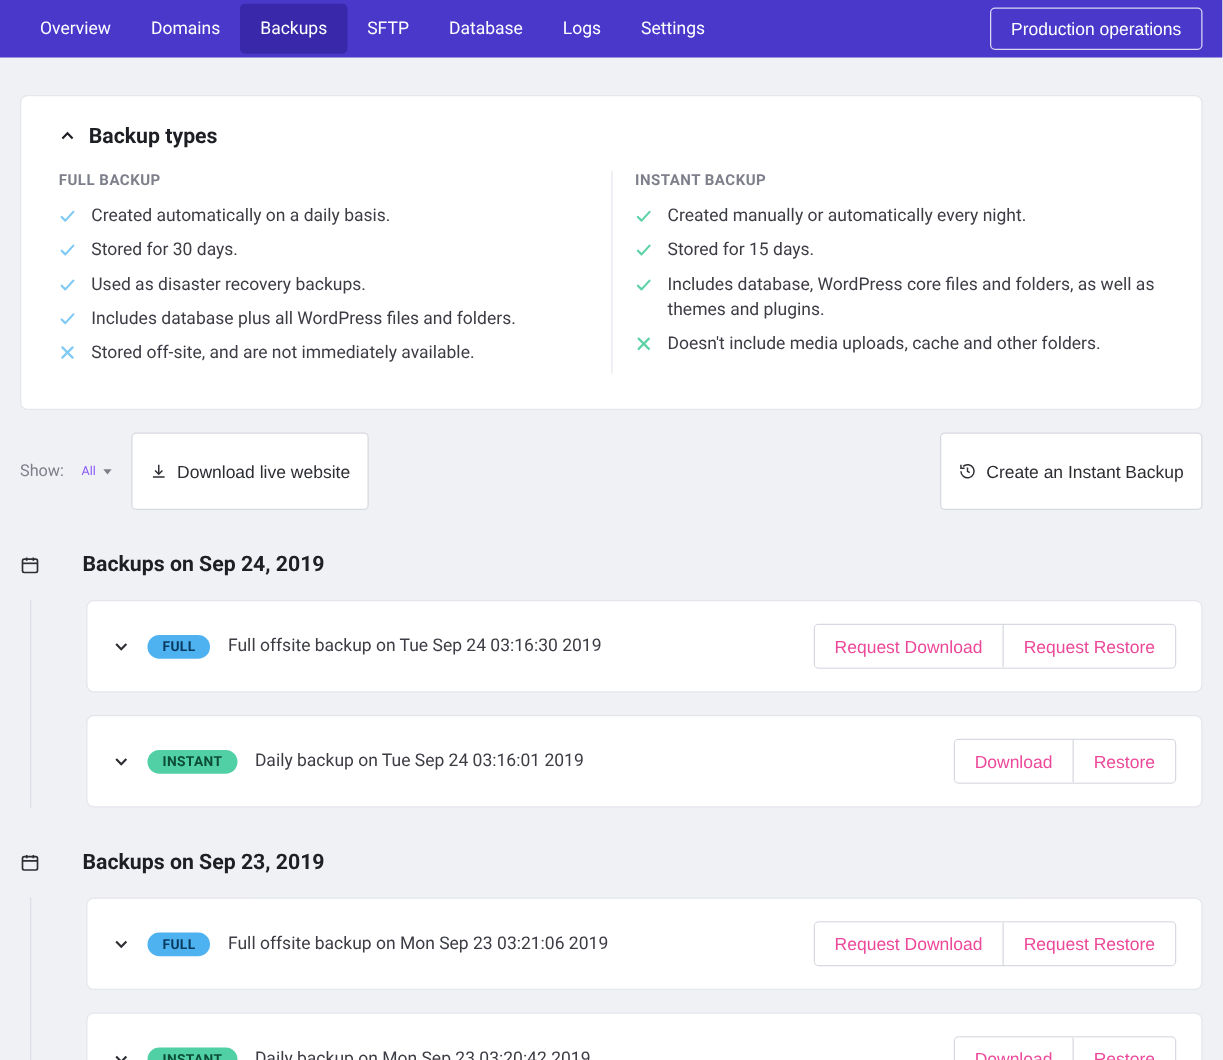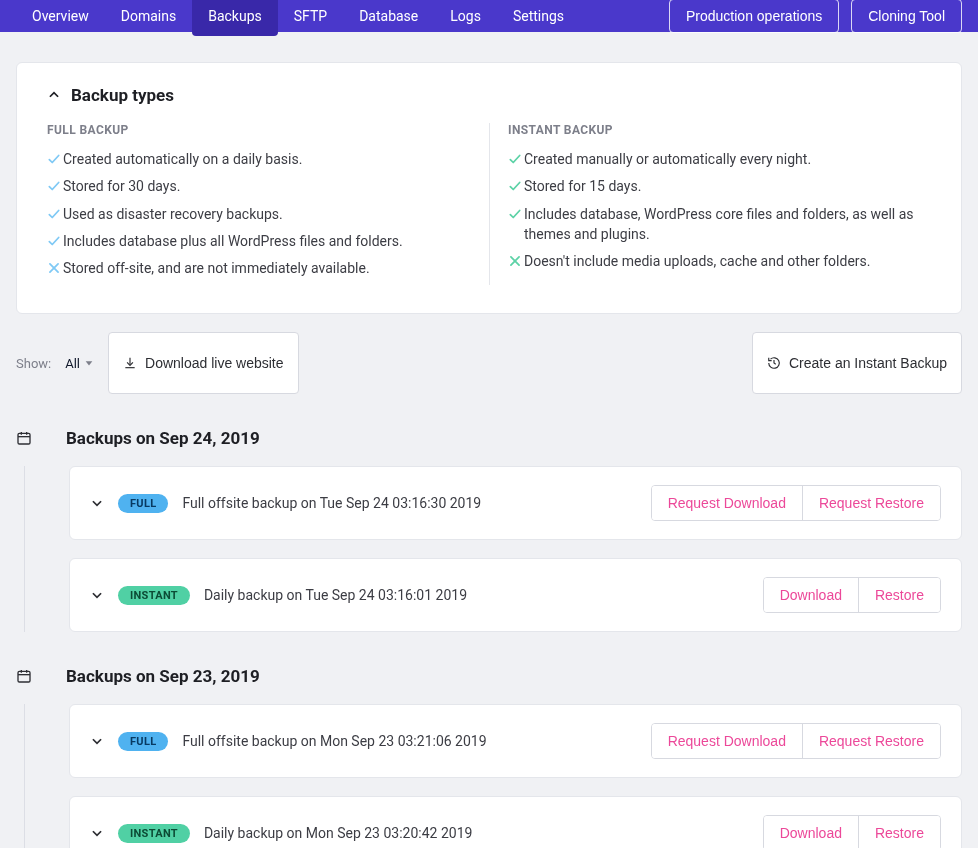--- a/index.html
+++ b/index.html
@@ -7,21 +7,21 @@
     font-family: -apple-system, BlinkMacSystemFont, "Segoe UI", Roboto, Helvetica, Arial, sans-serif;
     background: #f0f1f4;
     color: #2d2e33;
     font-size: 14px;
     width: 978px;
   }
 
   
   .topnav {
     background: #4a38cb;
-    height: 32px;
+    height: 46px;
     display: flex;
     align-items: center;
     padding: 0 16px;
     color: #fff;
   }
   .nav-left { display: flex; gap: 0; }
   .nav-item {
     padding: 12px 16px;
     color: #fff;
     font-size: 14px;
@@ -80,41 +80,41 @@
     color: #7d7f8a;
     font-size: 12px;
     font-weight: 700;
     letter-spacing: 0.4px;
     margin-bottom: 12px;
   }
   .feat-list { list-style: none; }
   .feat-list li {
     display: flex;
     align-items: flex-start;
-    gap: 2px;
+    gap: 12px;
     color: #3c3d44;
     font-size: 14px;
     line-height: 1.45;
     margin-bottom: 7px;
   }
   .feat-icon {
     width: 14px; height: 14px;
     flex: 0 0 14px;
     margin-top: 3px;
   }
 
   
   .toolbar {
     display: flex;
     align-items: center;
     margin-top: 18px;
     gap: 14px;
   }
   .show-label { color: #7d7f8a; font-size: 13px; }
-  .show-val { color: #0f172a; font-size: 13px; display:flex; align-items:center; gap:4px; cursor:pointer;}
+  .show-val { color: #8b5cf6; font-size: 10px; display:flex; align-items:center; gap:4px; cursor:pointer;}
   .btn-outline {
     background: #fff;
     border: 1px solid #d7d9e0;
     border-radius: 4px;
     padding: 22px 14px;
     font-size: 14px;
     color: #2d2e33;
     cursor: pointer;
     display: inline-flex;
     align-items: center;
@@ -196,21 +196,20 @@
       <div class="nav-item">Overview</div>
       <div class="nav-item">Domains</div>
       <div class="nav-item active">Backups</div>
       <div class="nav-item">SFTP</div>
       <div class="nav-item">Database</div>
       <div class="nav-item">Logs</div>
       <div class="nav-item">Settings</div>
     </div>
   <div class="nav-right" id="nav-right">
       <button class="nav-btn">Production operations</button>
-      <button class="nav-btn">Cloning Tool</button>
     </div>
 </div>
 
 <div class="page">
 
   <div class="panel">
     <div class="panel-header">
       <svg class="caret-up" viewBox="0 0 24 24" fill="none" stroke="#1e1f24" stroke-width="3">
           <polyline points="5 15 12 8 19 15"></polyline>
         </svg>

